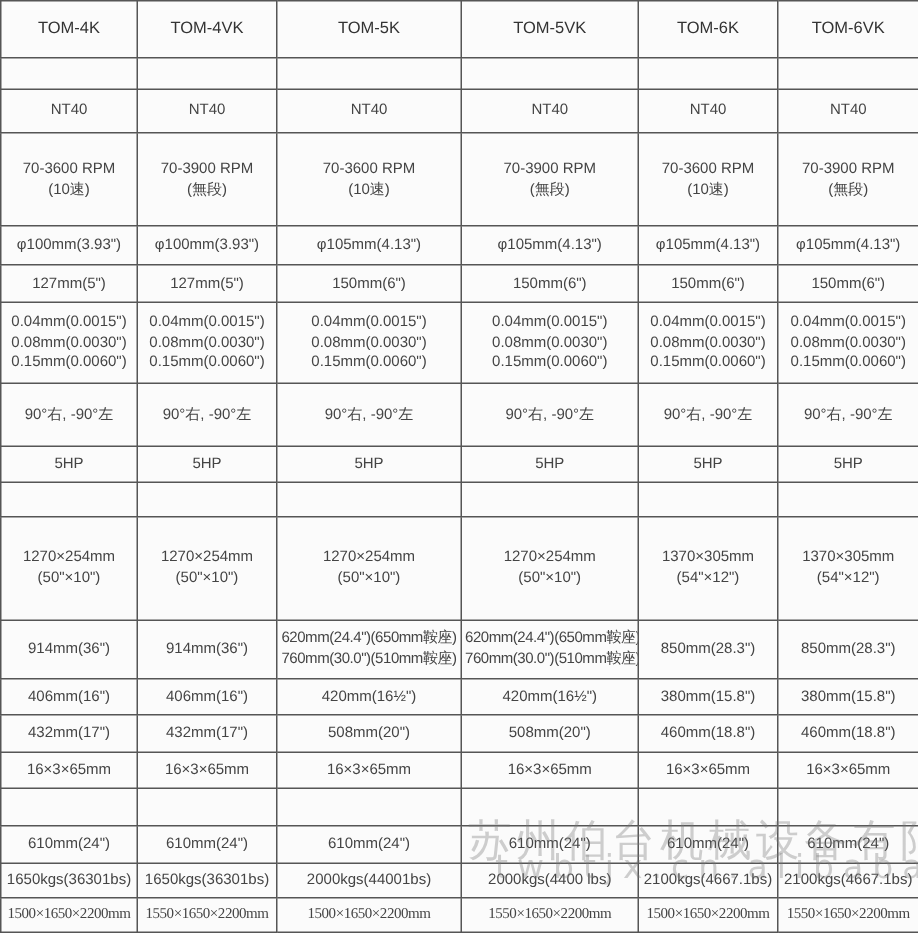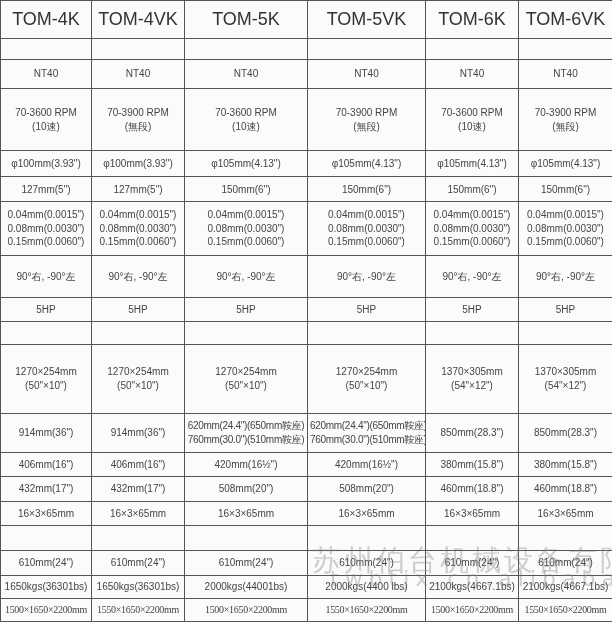--- a/index.html
+++ b/index.html
@@ -4,21 +4,21 @@
   <style>
     html, body { margin: 0; padding: 0; background: #ffffff; }
     body { width: 612px; height: 622px; overflow: hidden; position: relative;
            font-family: "Liberation Sans", "DejaVu Sans", sans-serif; color: #3a3a3a; }
     .sheet { position: absolute; left: 0; top: 0; width: 612px; height: 622px;
              background: #fbfbfb; }
     table.spec { position: absolute; left: 0; top: 0; width: 612px; height: 622px;
                  border-collapse: collapse; table-layout: fixed; }
     table.spec td, table.spec th { border: 1px solid #555; text-align: center; vertical-align: middle;
                  padding: 0 2px; font-weight: normal; line-height: 1.35; overflow: hidden; white-space: nowrap; }
-    table.spec th { font-size: 18px; color: #333; }
+    table.spec th { font-size: 11px; color: #333; }
     table.spec td { font-size: 10px; color: #444; }
     td.small { font-size: 8.5px; letter-spacing: -0.3px; }
     td.tiny { font-size: 9px; letter-spacing: -0.3px; }
     .line { display: block; }
     .watermark { position: absolute; pointer-events: none; color: rgba(120,120,120,0.35);
                  font-family: "DejaVu Sans", sans-serif; white-space: nowrap; }
     .wm-cn { left: 312px; top: 541px; font-size: 29px; letter-spacing: 3px; }
     .wm-url { left: 330px; top: 566px; font-size: 22px; letter-spacing: 6px; }
   </style>
 </head>

